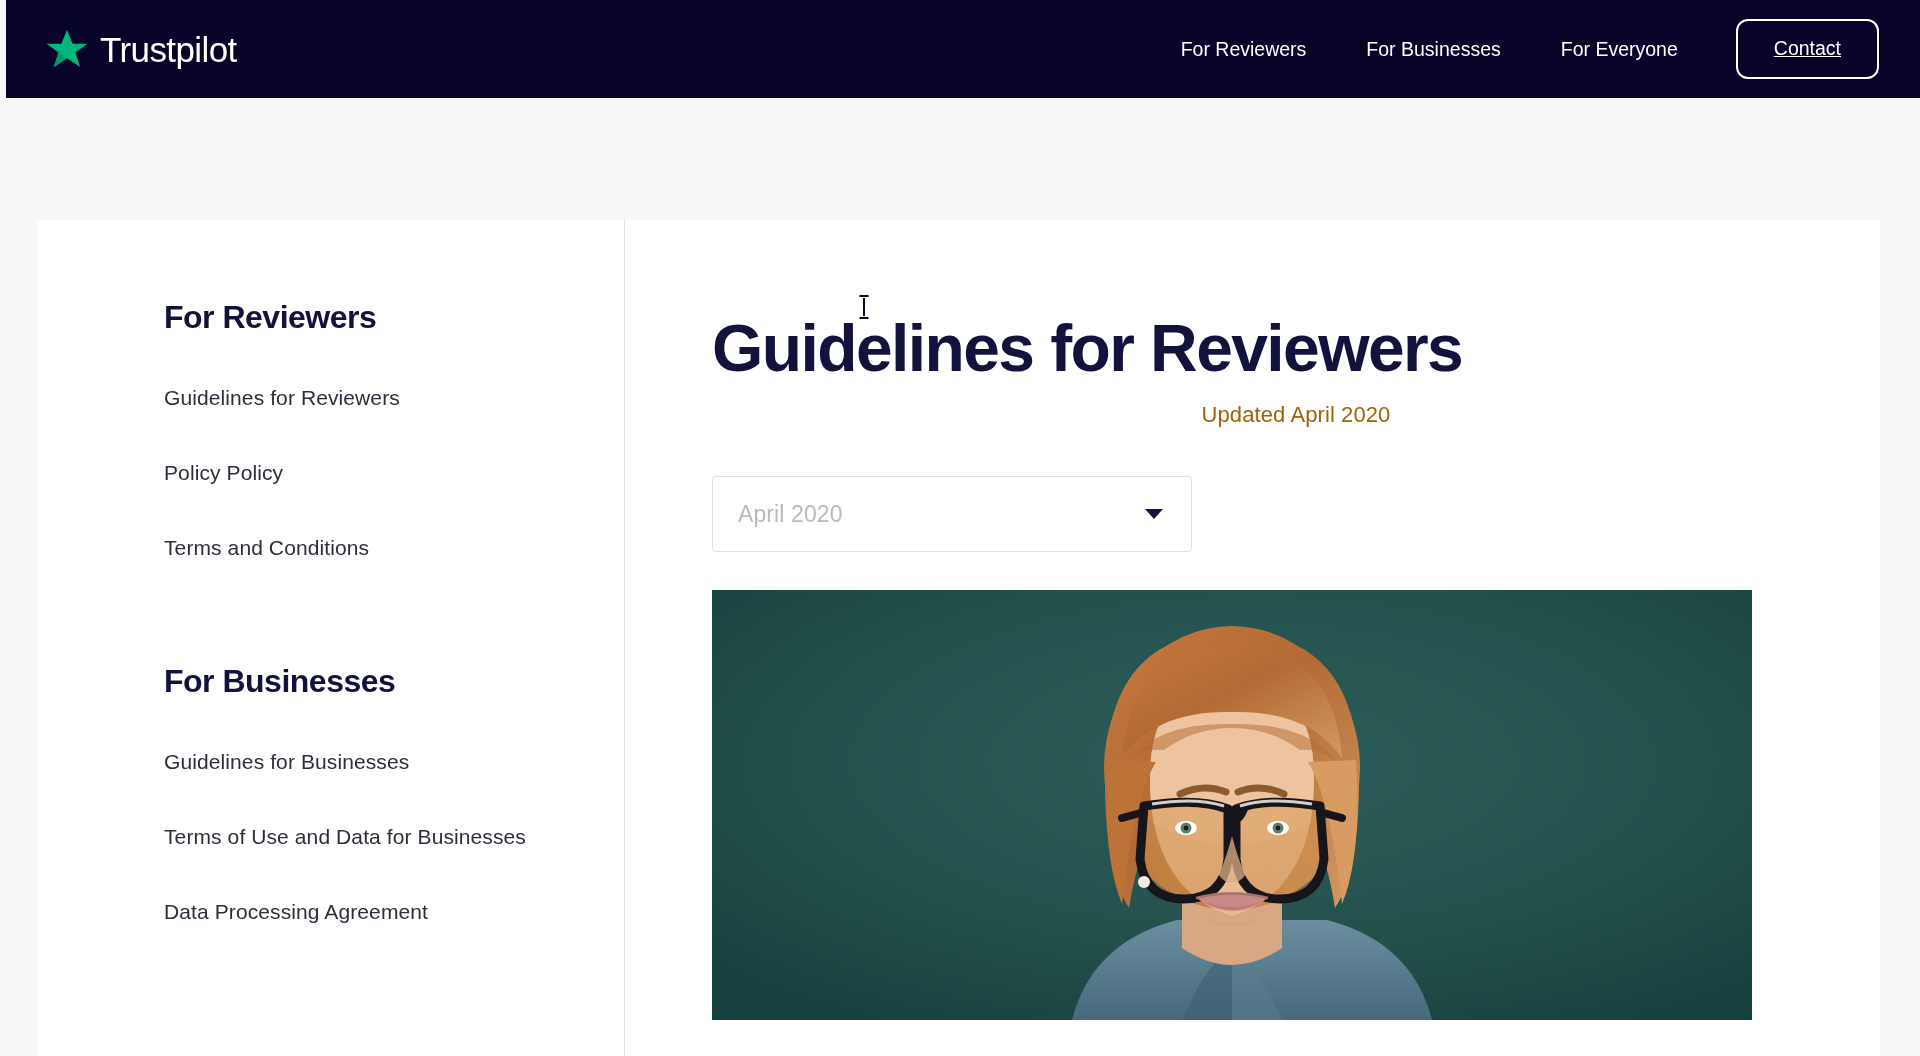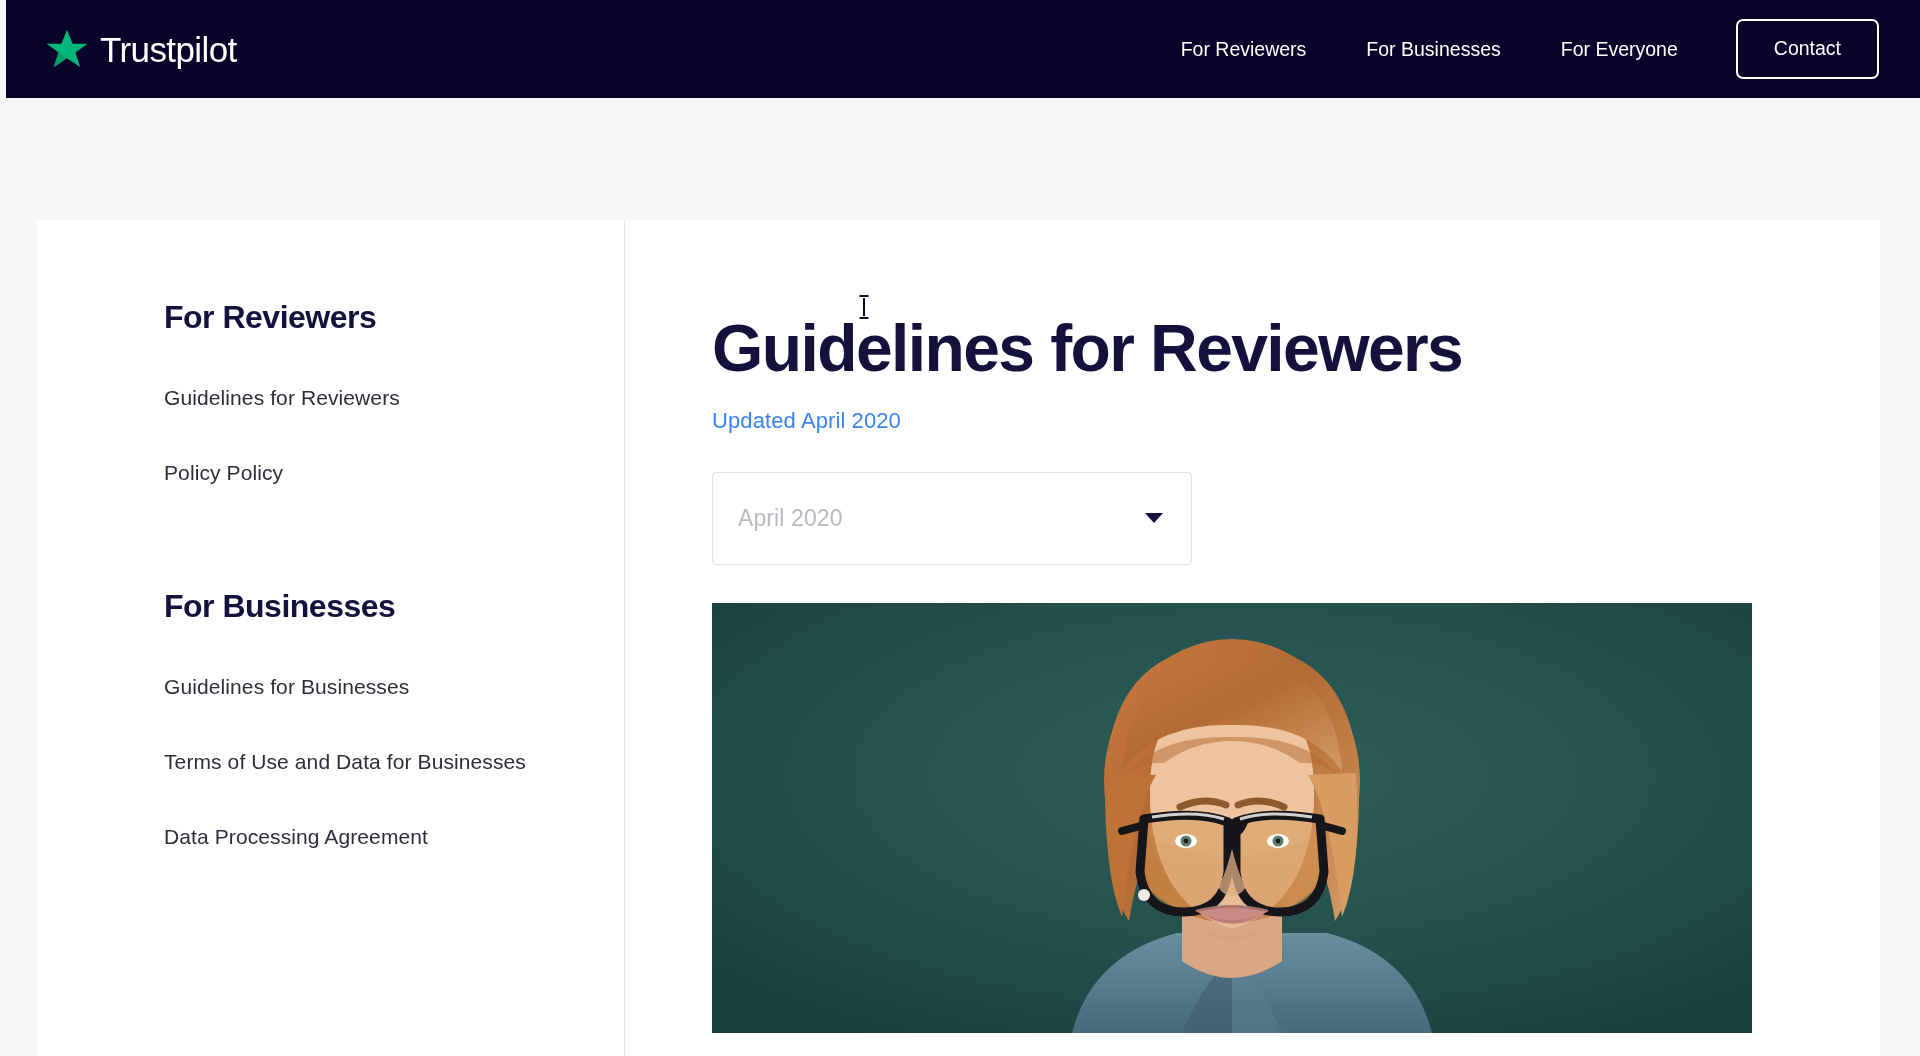--- a/index.html
+++ b/index.html
@@ -51,28 +51,29 @@
     font-weight: 400;
     text-decoration: none;
     padding: 10px 30px;
     white-space: nowrap;
   }
   .contact-btn {
     color: #ffffff;
     font-size: 19.5px;
     font-weight: 400;
     border: 2px solid #ffffff;
-    border-radius: 7px;
+    border-radius: 12px;
     background: transparent;
     padding: 18px 36px;
     margin-left: 28px;
     cursor: pointer;
     font-family: inherit;
     line-height: 1;
     white-space: nowrap;
+    text-decoration: underline;
   }
 
   
   .content-card {
     position: absolute;
     left: 37px;
     top: 220px;
     width: 1843px;
     min-height: 836px;
     background: #ffffff;
@@ -129,29 +130,30 @@
     font-size: 66px;
     font-weight: 700;
     color: #12123d;
     letter-spacing: -1.6px;
     line-height: 1.1;
     margin-top: 32px;
     white-space: nowrap;
   }
   .updated-line {
     font-size: 22px;
-    color: #3b82f6;
-    margin-top: 23px;
+    color: #a16207;
+    margin-top: 17px;
     letter-spacing: 0.1px;
+    text-align: center;
   }
   .select-wrap {
     position: relative;
     width: 480px;
-    height: 93px;
-    margin-top: 38px;
+    height: 76px;
+    margin-top: 48px;
     border: 1px solid #e0e0e5;
     border-radius: 4px;
     background: #ffffff;
     padding-left: 40px;
   }
   .select-value {
     position: absolute;
     left: 25px;
     top: 50%;
     transform: translateY(-50%);
@@ -213,20 +215,21 @@
 </header>
 
 <div class="content-card">
 
   <aside class="sidebar">
 
     <div class="side-group">
       <div class="side-group-title">For Reviewers</div>
       <a class="side-item active" href="#">Guidelines for Reviewers</a>
       <a class="side-item" href="#">Policy Policy</a>
+      <a class="side-item" href="#">Terms and Conditions</a>
     </div>
 
     <div class="side-group">
       <div class="side-group-title">For Businesses</div>
       <a class="side-item" href="#">Guidelines for Businesses</a>
       <a class="side-item" href="#">Terms of Use and Data for Businesses</a>
       <a class="side-item" href="#">Data Processing Agreement</a>
     </div>
 
   </aside>

